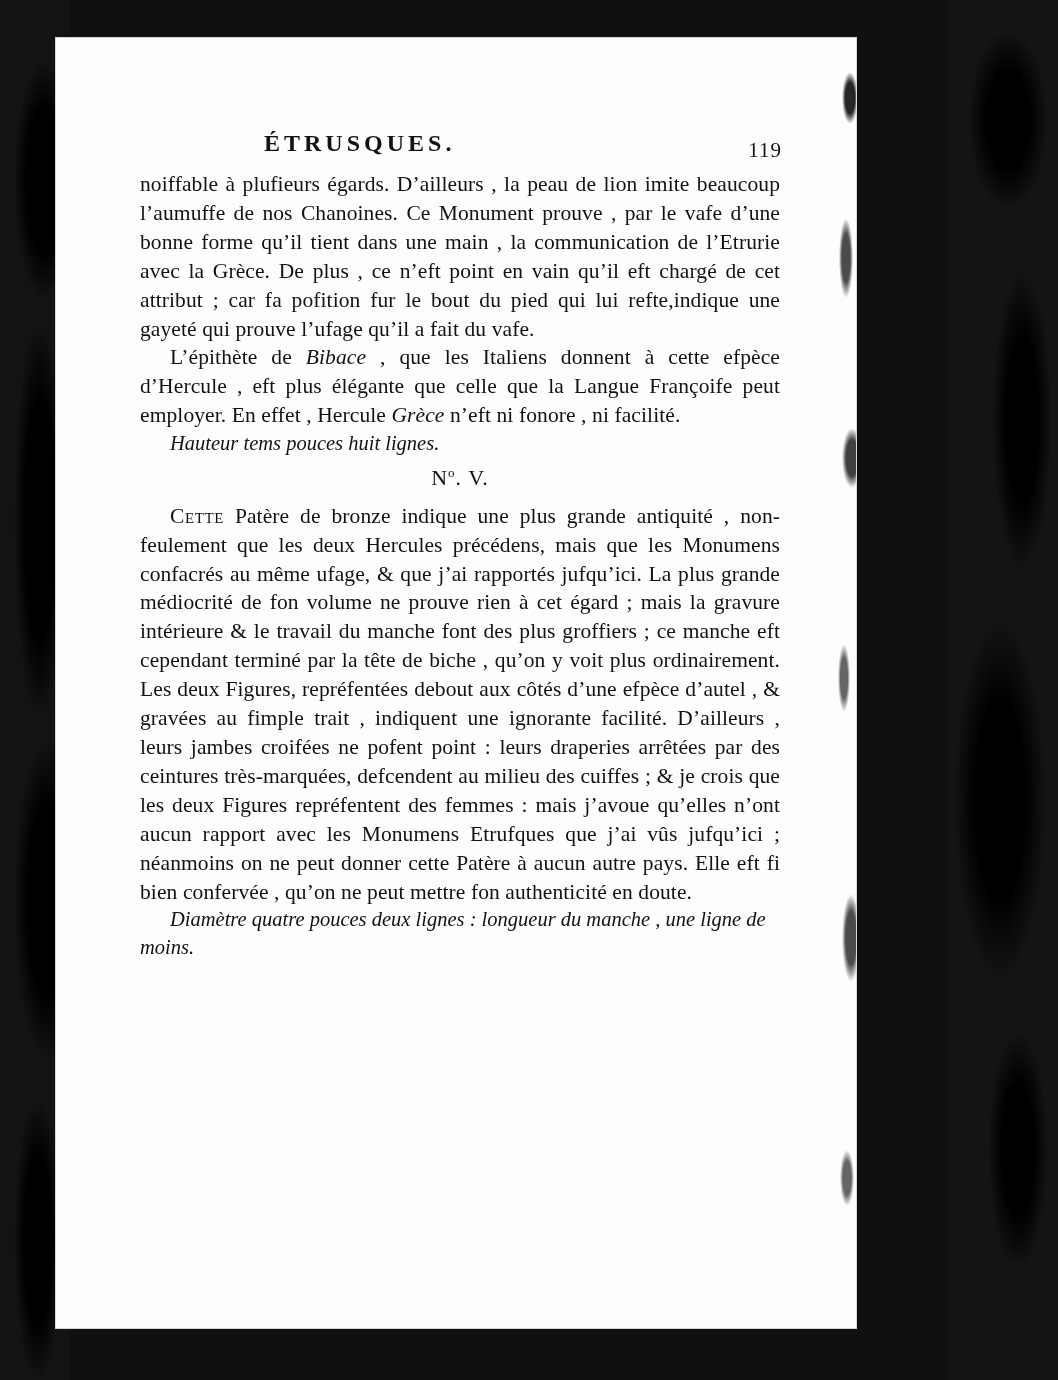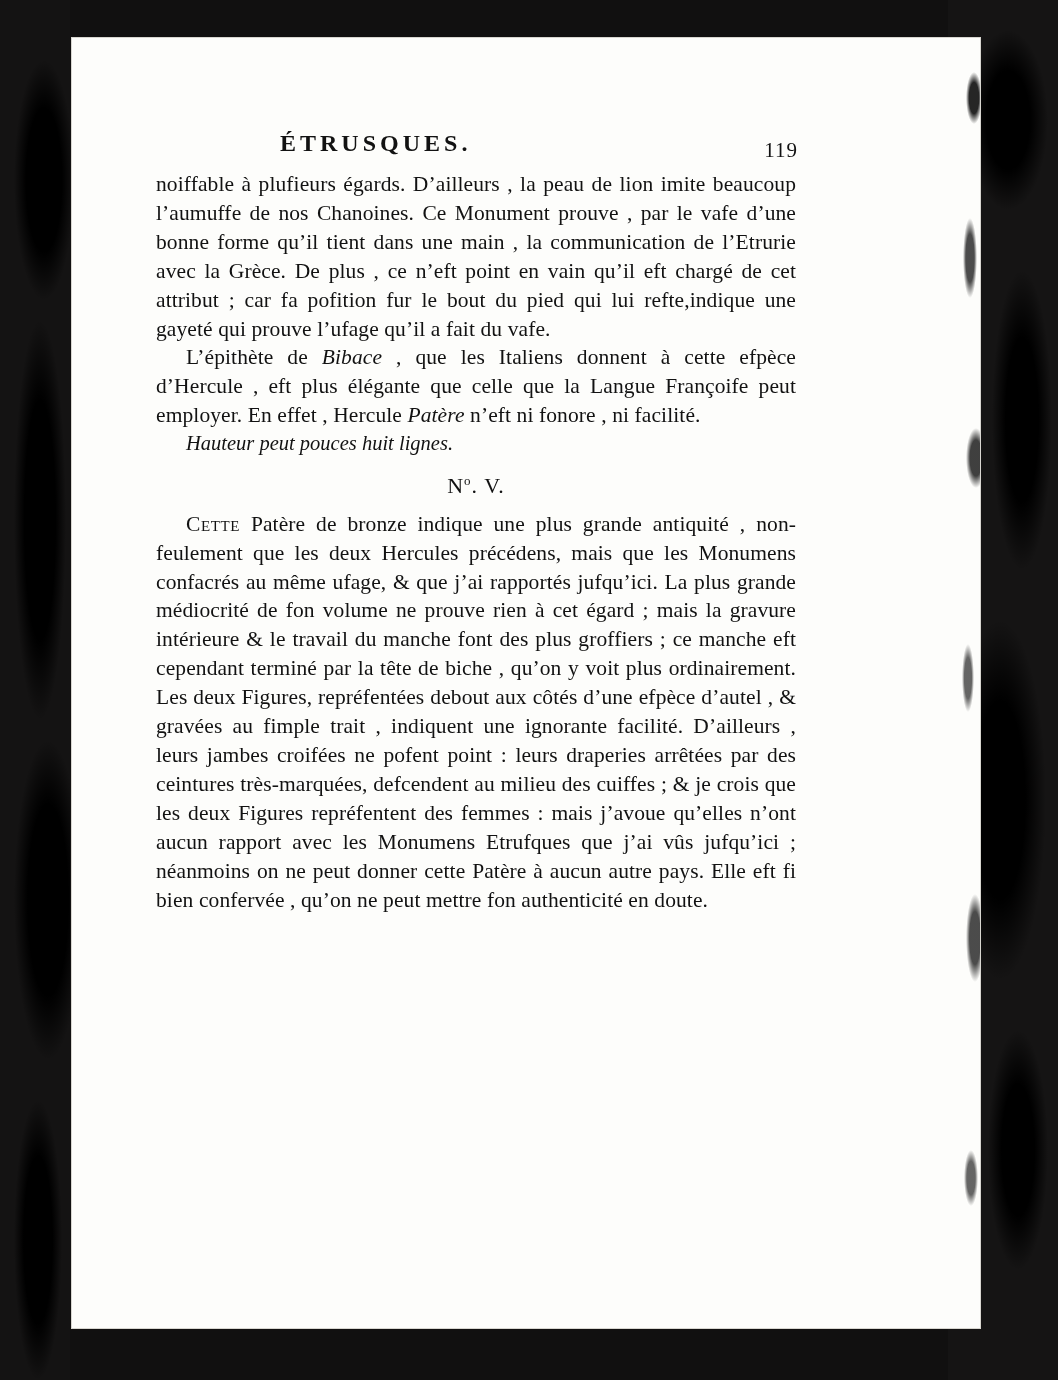--- a/index.html
+++ b/index.html
@@ -46,23 +46,23 @@
       radial-gradient(ellipse 40px 90px at 60px 120px, #000 55%, rgba(0,0,0,0) 100%),
       radial-gradient(ellipse 30px 150px at 74px 420px, #000 55%, rgba(0,0,0,0) 100%),
       radial-gradient(ellipse 46px 180px at 52px 800px, #000 55%, rgba(0,0,0,0) 100%),
       radial-gradient(ellipse 30px 120px at 70px 1150px, #000 55%, rgba(0,0,0,0) 100%),
       #151414;
   }
 
   
   #page {
     position: absolute;
-    left: 72px;
+    left: 56px;
     top: 38px;
-    width: 908px;
+    width: 800px;
     height: 1290px;
     background: #fdfdfb;
     box-shadow: 0 0 0 1px #d8d6d0;
   }
 
   
   .edge-speckle {
     position: absolute;
     top: 0;
     right: 0;
@@ -122,21 +122,21 @@
   p.ital {
     margin: 0;
     font-size: 20.5px;
     line-height: 1.33;
     font-style: italic;
     text-indent: 30px;
   }
   .section-head {
     text-align: center;
     font-size: 22px;
-    margin: 16px 0 10px 0;
+    margin: 8px 0 10px 0;
     letter-spacing: 1px;
   }
   .section-head sup {
     font-size: 13px;
     vertical-align: super;
   }
   .smallcaps {
     font-variant: small-caps;
     letter-spacing: .6px;
   }
@@ -154,25 +154,26 @@
 
     <div id="content">
 
       <div class="header-row">
         <div class="running-head">ÉTRUSQUES.</div>
         <div class="folio">119</div>
       </div>
 
       <p class="body">noiffable à plufieurs égards. D’ailleurs , la peau de lion imite beaucoup l’aumuffe de nos Chanoines. Ce Monument prouve , par le vafe d’une bonne forme qu’il tient dans une main , la communication de l’Etrurie avec la Grèce. De plus , ce n’eft point en vain qu’il eft chargé de cet attribut ; car fa pofition fur le bout du pied qui lui refte,indique une gayeté qui prouve l’ufage qu’il a fait du vafe.</p>
 
-      <p class="body indent"><span>L’épithète de </span><em>Bibace</em><span> , que les Italiens donnent à cette efpèce d’Hercule , eft plus élégante que celle que la Langue Françoife peut employer. En effet , Hercule </span><em>Patère</em><span> n’eft ni fonore , ni facilité.</span></p>
+      <p class="body indent"><span>L’épithète de </span><em>Bibace</em><span> , que les Italiens donnent à cette efpèce d’Hercule , eft plus élégante que celle que la Langue Françoife peut employer. En effet , Hercule </span><em>Grèce</em><span> n’eft ni fonore , ni facilité.</span></p>
 
 
-      <p class="ital">Hauteur peut pouces huit lignes.</p>
+      <p class="ital">Hauteur tems pouces huit lignes.</p>
 
       <div class="section-head"><span>N</span><sup>o</sup><span>. V.</span></div>
 
       <p class="body indent"><span class="smallcaps">Cette</span><span> Patère de bronze indique une plus grande antiquité , non-feulement que les deux Hercules précédens, mais que les Monumens confacrés au même ufage, &amp; que j’ai rapportés jufqu’ici. La plus grande médiocrité de fon volume ne prouve rien à cet égard ; mais la gravure intérieure &amp; le travail du manche font des plus groffiers ; ce manche eft cependant terminé par la tête de biche , qu’on y voit plus ordinairement. Les deux Figures, repréfentées debout aux côtés d’une efpèce d’autel , &amp; gravées au fimple trait , indiquent une ignorante facilité. D’ailleurs , leurs jambes croifées ne pofent point : leurs draperies arrêtées par des ceintures très-marquées, defcendent au milieu des cuiffes ; &amp; je crois que les deux Figures repréfentent des femmes : mais j’avoue qu’elles n’ont aucun rapport avec les Monumens Etrufques que j’ai vûs jufqu’ici ; néanmoins on ne peut donner cette Patère à aucun autre pays. Elle eft fi bien confervée , qu’on ne peut mettre fon authenticité en doute.</span></p>
 
+      <p class="ital">Diamètre quatre pouces deux lignes : longueur du manche , une ligne de moins.</p>
 
     </div>
   </div>
 </div>
 
 </body></html>

